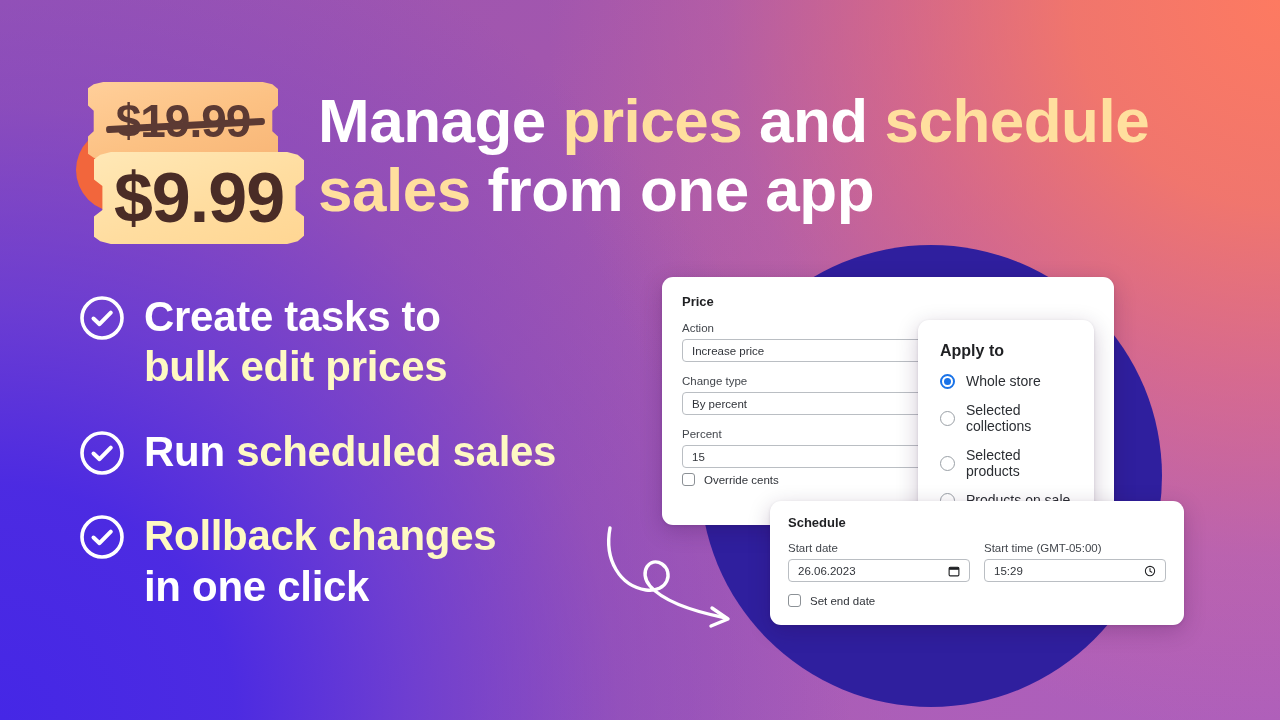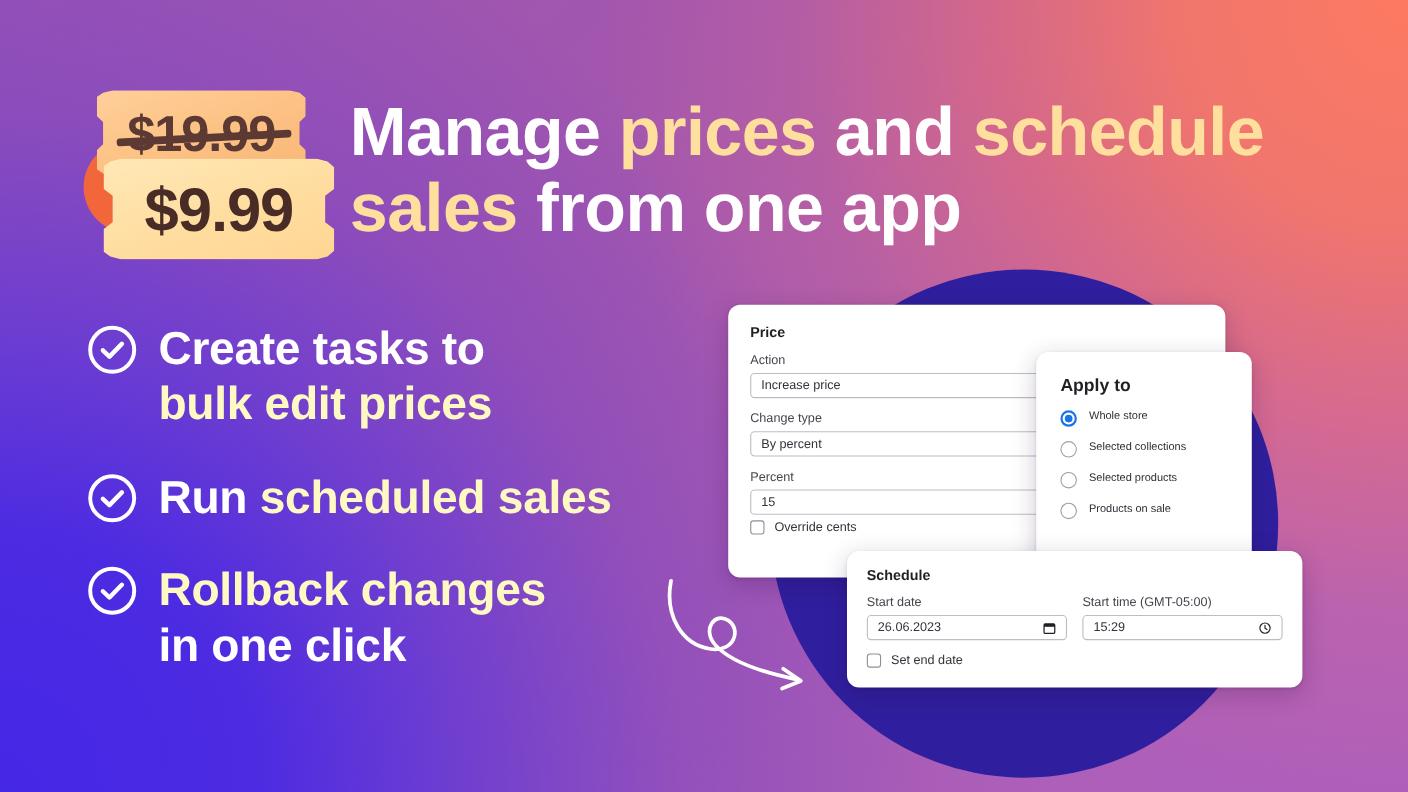--- a/index.html
+++ b/index.html
@@ -50,23 +50,23 @@
     clip-path: polygon(0% 8%,3% 3%,8% 0%,92% 0%,97% 3%,100% 9%,100% 30%,97% 37%,97% 63%,100% 70%,100% 91%,97% 97%,92% 100%,8% 100%,3% 97%,0% 92%,0% 70%,3% 63%,3% 37%,0% 30%);
   }
   #tag-old span { position:relative; }
   #tag-old span::after {
     content:""; position:absolute;
     left:-10px; right:-14px; top:52%; height:7px;
     background:#5c3a33; border-radius:3px;
     transform:rotate(-3deg);
   }
   #tag-new {
-    left:22px; top:72px; width:210px; height:92px;
+    left:22px; top:80px; width:210px; height:92px;
     background:linear-gradient(160deg,#ffe8b6 0%, #ffdda0 55%, #ffd693 100%);
-    font-size:56px; color:#4a2c26;
+    font-size:70px; color:#4a2c26;
     clip-path: polygon(0% 8%,3% 3%,8% 0%,92% 0%,97% 3%,100% 9%,100% 30%,96% 37%,96% 63%,100% 70%,100% 91%,97% 97%,92% 100%,8% 100%,3% 97%,0% 92%,0% 70%,4% 63%,4% 37%,0% 30%);
   }
 
   
   #headline {
     position:absolute; left:318px; top:86px; width:900px;
     font-size:62px; line-height:1.12; font-weight:bold;
     color:#ffffff; letter-spacing:-0.5px;
   }
   .hl { color:#ffdf9e; }
@@ -99,23 +99,23 @@
   .cbrow { display:flex; align-items:center; font-size:11.5px; color:#31343a; }
   .cbox { width:13px; height:13px; border:1.5px solid #8c9196; border-radius:3px; margin-right:9px; flex:0 0 13px; background:#fff; }
 
   
   #card-price { left:662px; top:277px; width:452px; height:248px; padding:17px 20px 0 20px; }
   #card-price .fld { margin-top:13px; }
   #card-price .fld-box { width:300px; }
   #card-price .ovr { position:absolute; left:20px; top:196px; }
 
   
-  #card-apply { left:942px; top:320px; width:196px; height:204px; padding:22px 22px 0 22px; }
+  #card-apply { left:918px; top:320px; width:176px; height:204px; padding:22px 22px 0 22px; }
   #card-apply .card-title { font-size:16px; font-weight:bold; color:#1f2023; }
-  .radio-row { display:flex; margin-top:13px; font-size:10px; color:#2b2e33; }
+  .radio-row { display:flex; align-items:center; margin-top:13px; font-size:14px; color:#2b2e33; }
   .radio {
     width:15px; height:15px; border-radius:50%; border:1.6px solid #9aa0a6;
     margin-right:11px; flex:0 0 15px; background:#fff;
     display:flex; align-items:center; justify-content:center;
   }
   .radio.on { border:2px solid #1a73e8; }
   .radio.on::after { content:""; width:7px; height:7px; border-radius:50%; background:#1a73e8; }
 
   
   #card-sched { left:770px; top:501px; width:414px; height:124px; padding:14px 18px 0 18px; }

